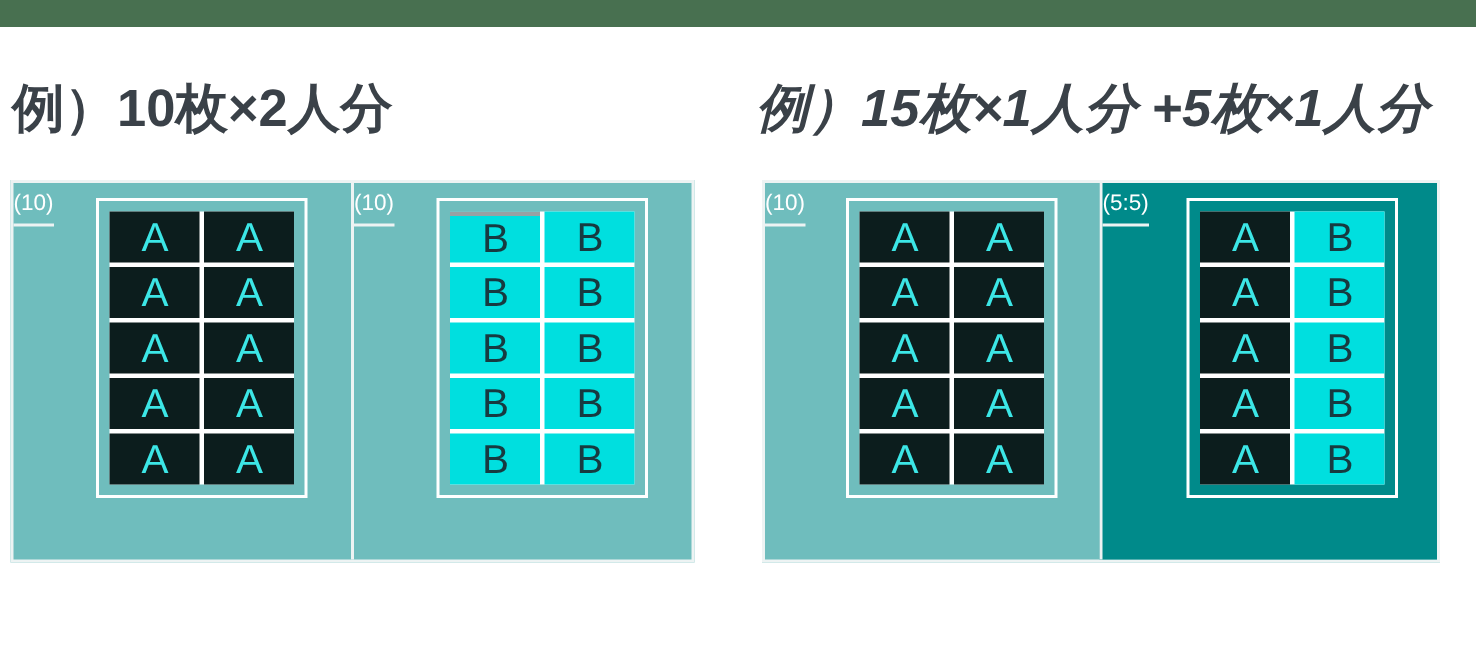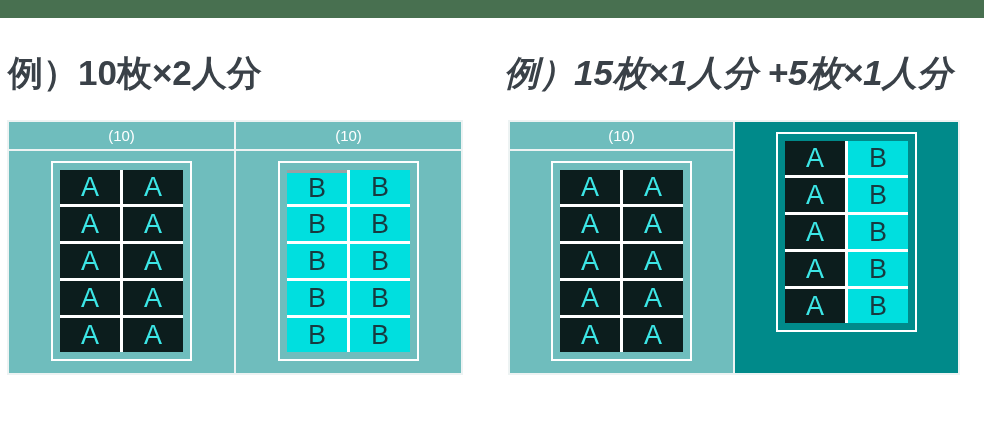--- a/index.html
+++ b/index.html
@@ -18,21 +18,21 @@
   }
   #title1 { left:8px; }
   #title2 { left:504px;font-style:italic; }
   .container {
     position:absolute; top:120px; height:255px; box-sizing:border-box;
     display:flex; background:var(--panel-teal, #6FBDBD);
     border:2px solid #EDF3F3;
   }
   #container1 { left:7px;   width:456px; }
   #container2 { left:508px; width:452px; }
-  .panel { flex:1 1 0; display:flex; flex-direction:column; min-width:0;text-align:center; }
+  .panel { flex:1 1 0; display:flex; flex-direction:row; min-width:0;text-align:center; }
   .panel + .panel { border-left:2px solid #EDF3F3; }
   .panel.dark { background:var(--panel-dark-teal, #008A8A); }
   .panel-header {
     height:29px; box-sizing:border-box; flex:0 0 auto;
     display:flex; align-items:center; justify-content:center;
     color:var(--header-text, #FFFFFF); font-size:15px; font-weight:500;
     border-bottom:2px solid #EDF3F3;
   }
   .panel-body { flex:1 1 auto; display:flex; justify-content:center; align-items:flex-start; padding-top:10px; }
   .inner-box { border:2px solid var(--border-white, #FFFFFF); padding:7px; }
@@ -114,20 +114,21 @@
                 <div class="cell dark">A</div>
                 <div class="cell dark">A</div>
                 <div class="cell dark">A</div>
                 <div class="cell dark">A</div>
                 <div class="cell dark">A</div>
               </div>
           </div>
         </div>
       </div>
       <div class="panel dark">
+        <div class="panel-header">(5:5)</div>
         <div class="panel-body">
           <div class="inner-box">
             <div class="grid">
                 <div class="cell dark">A</div>
                 <div class="cell cyan">B</div>
                 <div class="cell dark">A</div>
                 <div class="cell cyan">B</div>
                 <div class="cell dark">A</div>
                 <div class="cell cyan">B</div>
                 <div class="cell dark">A</div>

